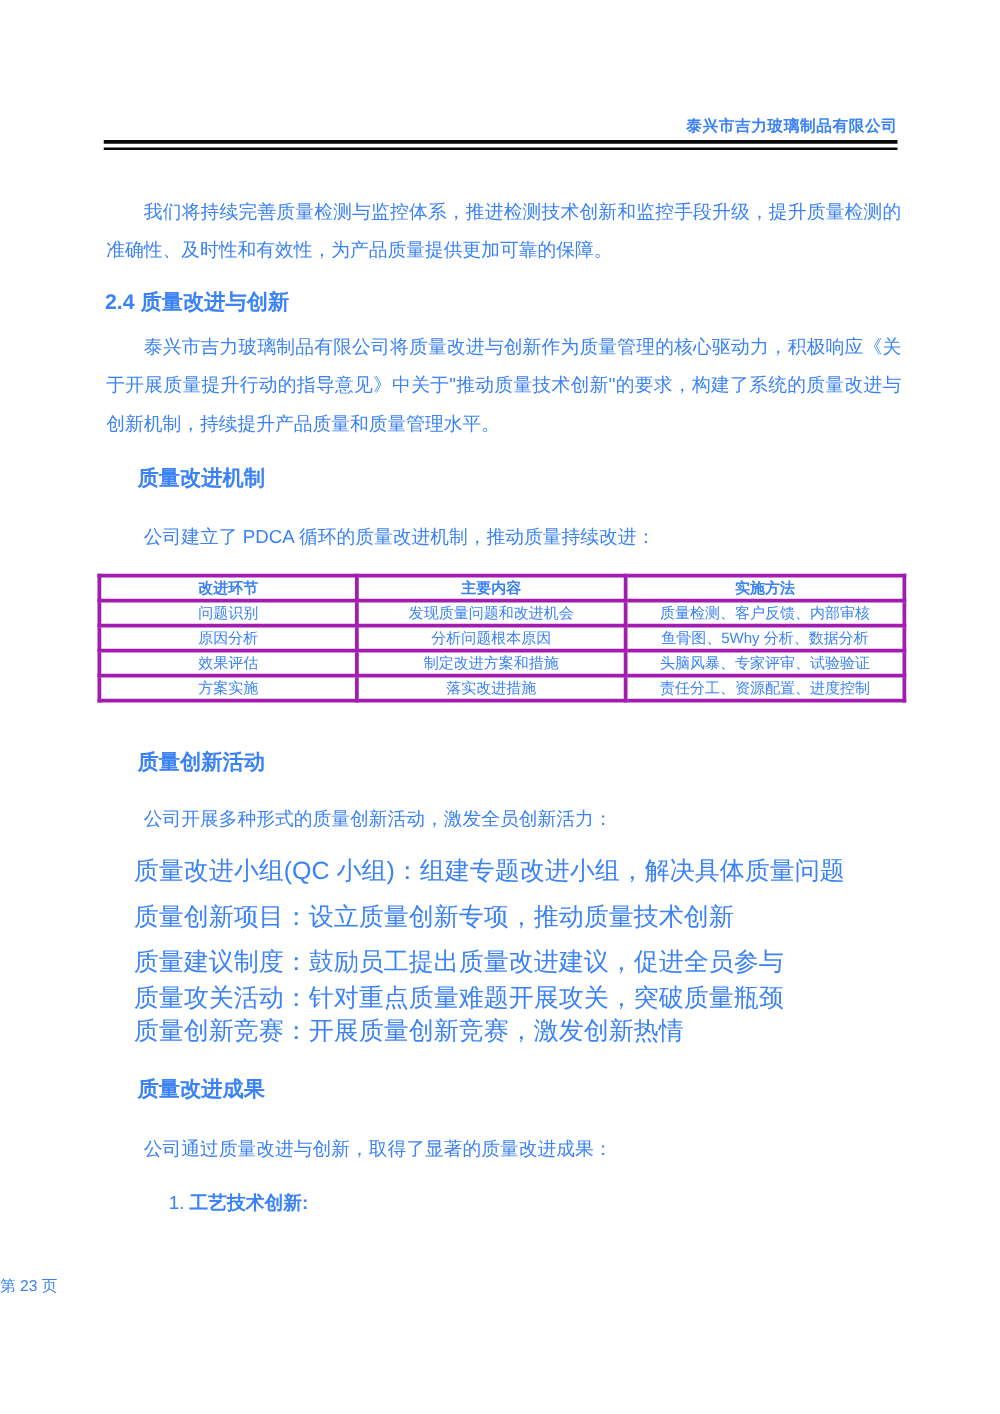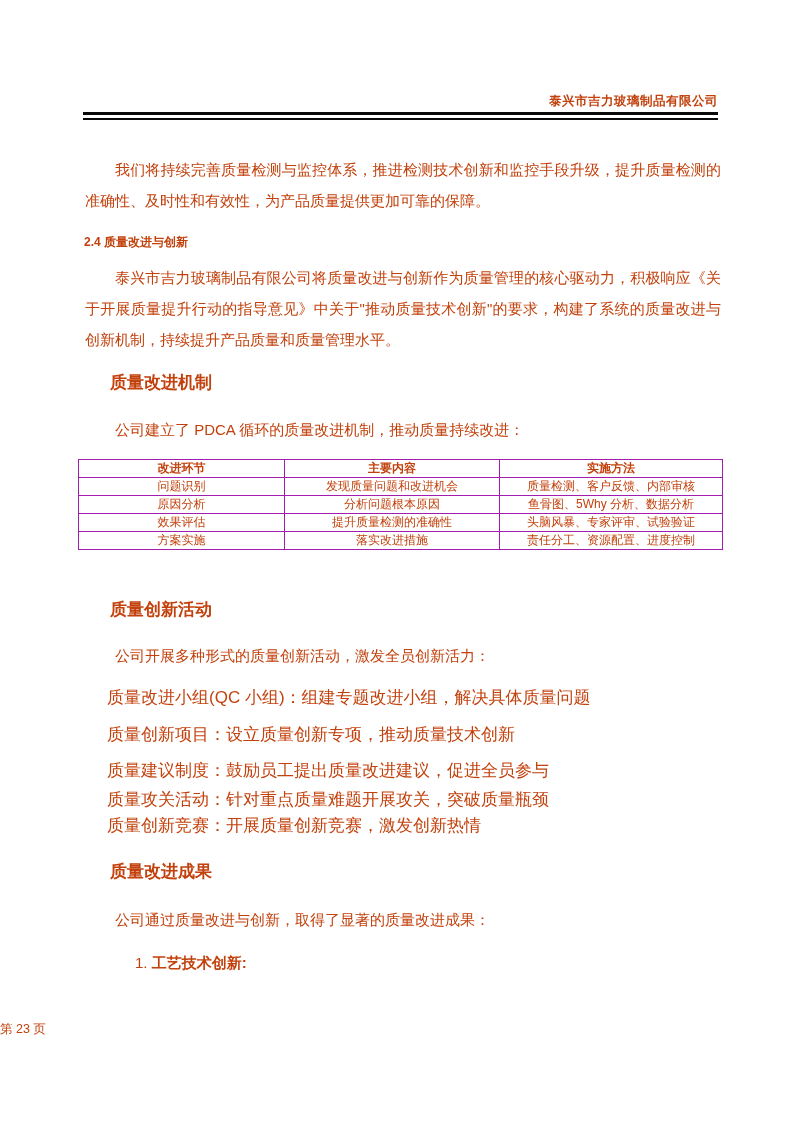--- a/index.html
+++ b/index.html
@@ -5,21 +5,21 @@
   html, body {
     margin: 0;
     padding: 0;
     background: #ffffff;
   }
   .page {
     position: relative;
     width: 800px;
     height: 1131px;
     background: #ffffff;
-    color: #c2410c;
+    color: #3b82f6;
     font-family: "Liberation Sans", "DejaVu Sans", sans-serif;
     overflow: hidden;
   }
   .abs { position: absolute; }
 
   
   .header-company {
     top: 93px;
     left: 85px;
     right: 82px;
@@ -50,21 +50,21 @@
   }
   .para-intro   { top: 154px; }
   .para-lead    { top: 262px; }
   .para-pdca    { top: 414px; }
   .para-innov   { top: 640px; }
   .para-results { top: 904px; }
 
   .h-section {
     top: 230px;
     left: 84px;
-    font-size: 12px;
+    font-size: 17px;
     font-weight: bold;
     line-height: 24px;
   }
   .h-sub {
     left: 110px;
     font-size: 17px;
     font-weight: bold;
     line-height: 24px;
   }
   .h-mech    { top: 371px; }
@@ -74,35 +74,35 @@
   
   .qtable {
     top: 459px;
     left: 78px;
     width: 644px;
     border-collapse: collapse;
     table-layout: fixed;
     font-size: 12px;
   }
   .qtable th, .qtable td {
-    border: 1px solid #a21caf;
+    border: 3px solid #a21caf;
     text-align: center;
     vertical-align: middle;
     height: 17px;
     padding: 0 2px;
     overflow: hidden;
     white-space: nowrap;
   }
   .qtable th { font-weight: bold; }
 
   
   .activity-item {
     left: 107px;
     width: 614px;
-    font-size: 17px;
+    font-size: 20px;
     line-height: 31px;
     white-space: nowrap;
   }
   .ai-0 { top: 682px; }
   .ai-1 { top: 719px; }
   .ai-2 { top: 755px; }
   .ai-3 { top: 784px; font-family: Liberation Serif, serif; }
   .ai-4 { top: 810px; }
 
   
@@ -164,21 +164,21 @@
         <td>发现质量问题和改进机会</td>
         <td>质量检测、客户反馈、内部审核</td>
       </tr>
       <tr>
         <td>原因分析</td>
         <td>分析问题根本原因</td>
         <td>鱼骨图、5Why 分析、数据分析</td>
       </tr>
       <tr>
         <td>效果评估</td>
-        <td>提升质量检测的准确性</td>
+        <td>制定改进方案和措施</td>
         <td>头脑风暴、专家评审、试验验证</td>
       </tr>
       <tr>
         <td>方案实施</td>
         <td>落实改进措施</td>
         <td>责任分工、资源配置、进度控制</td>
       </tr>
     </tbody>
   </table>
 

